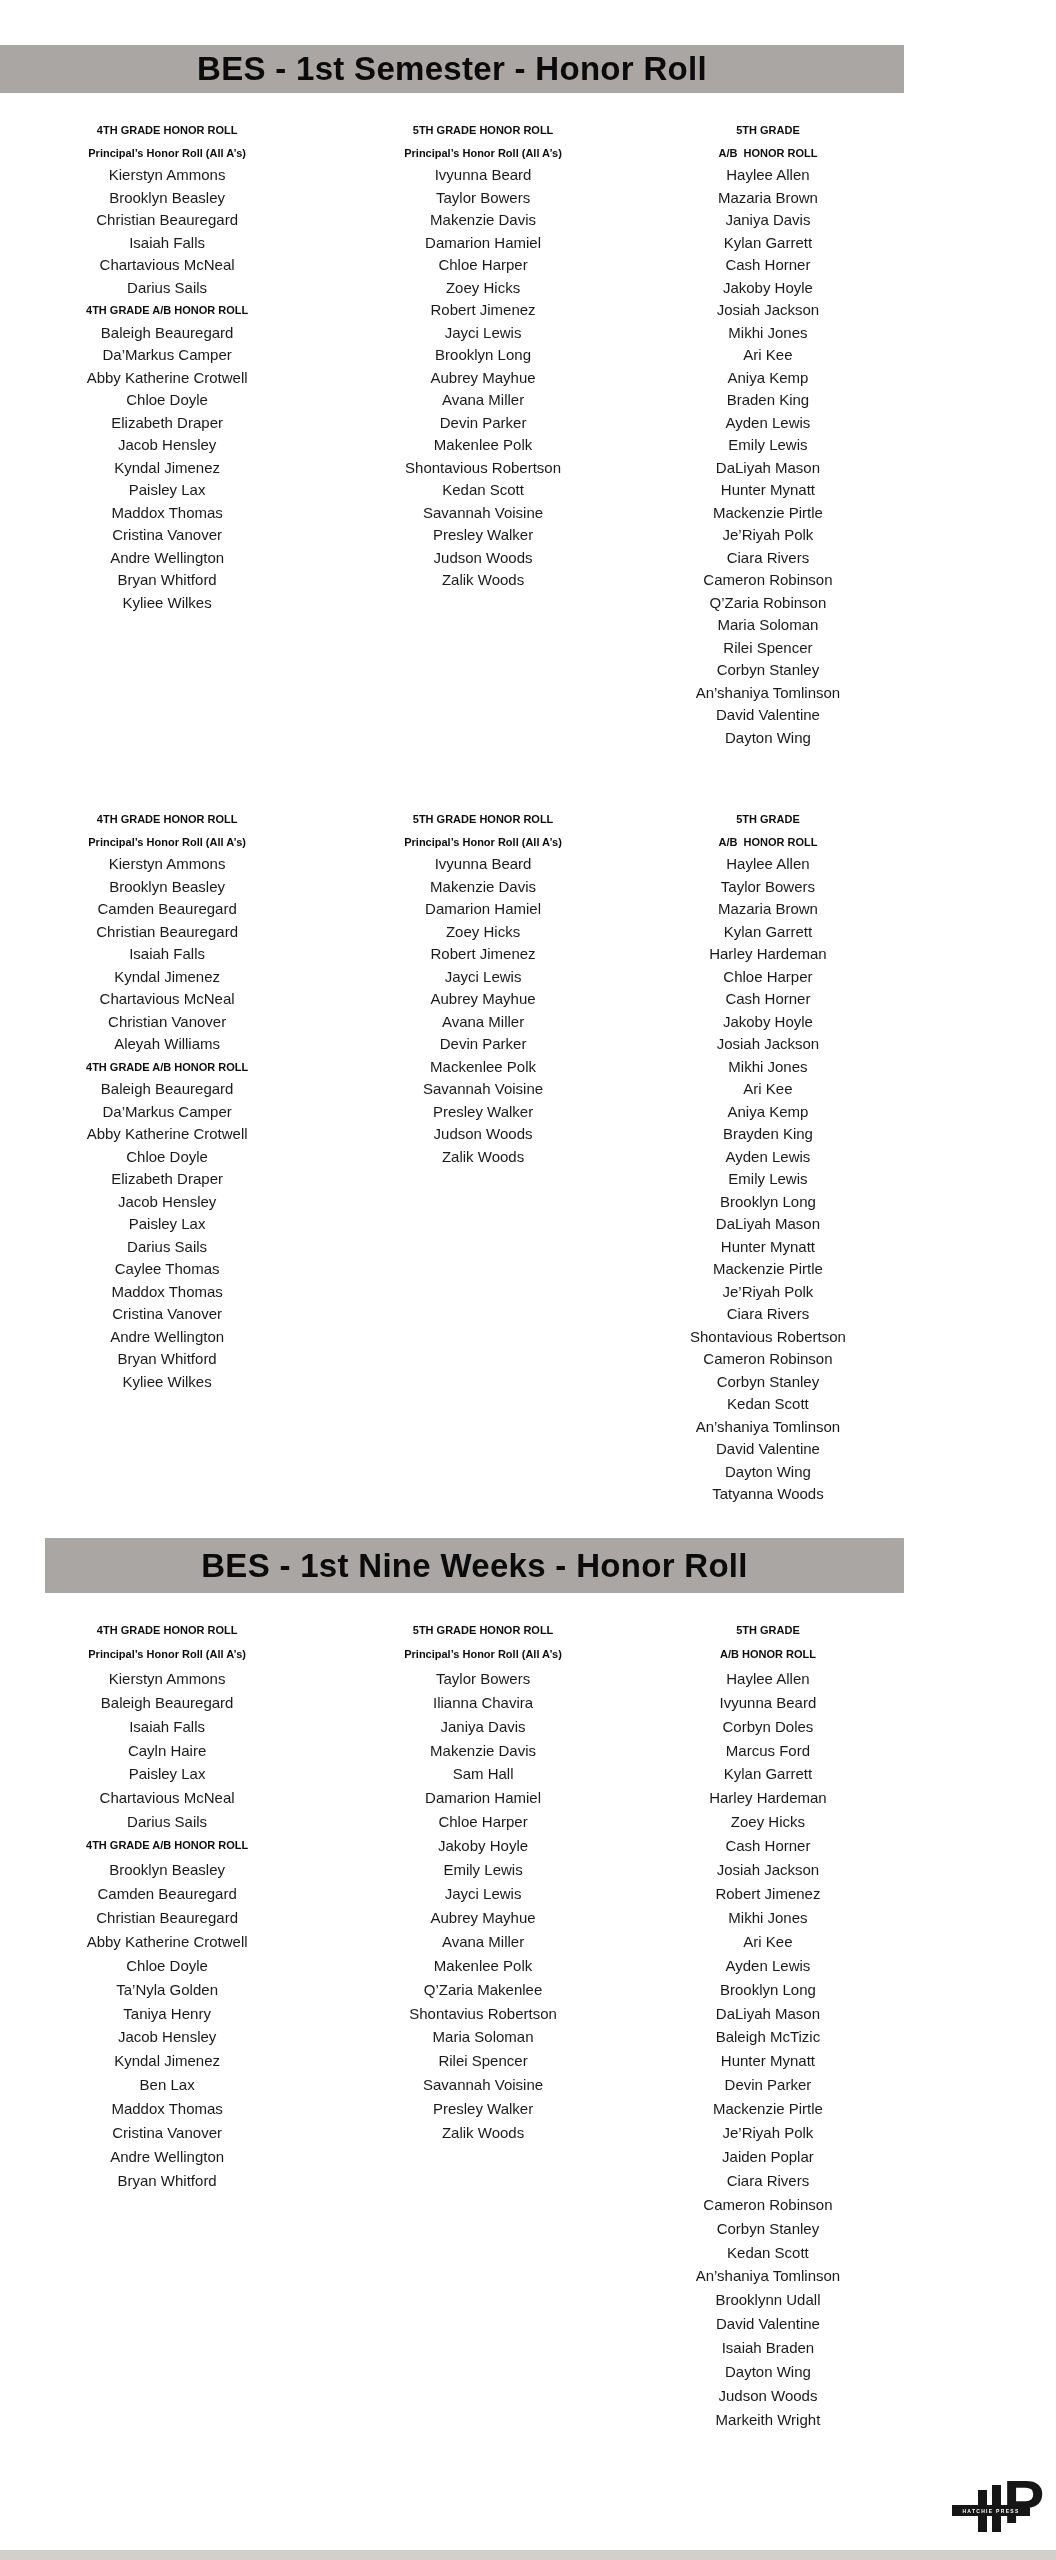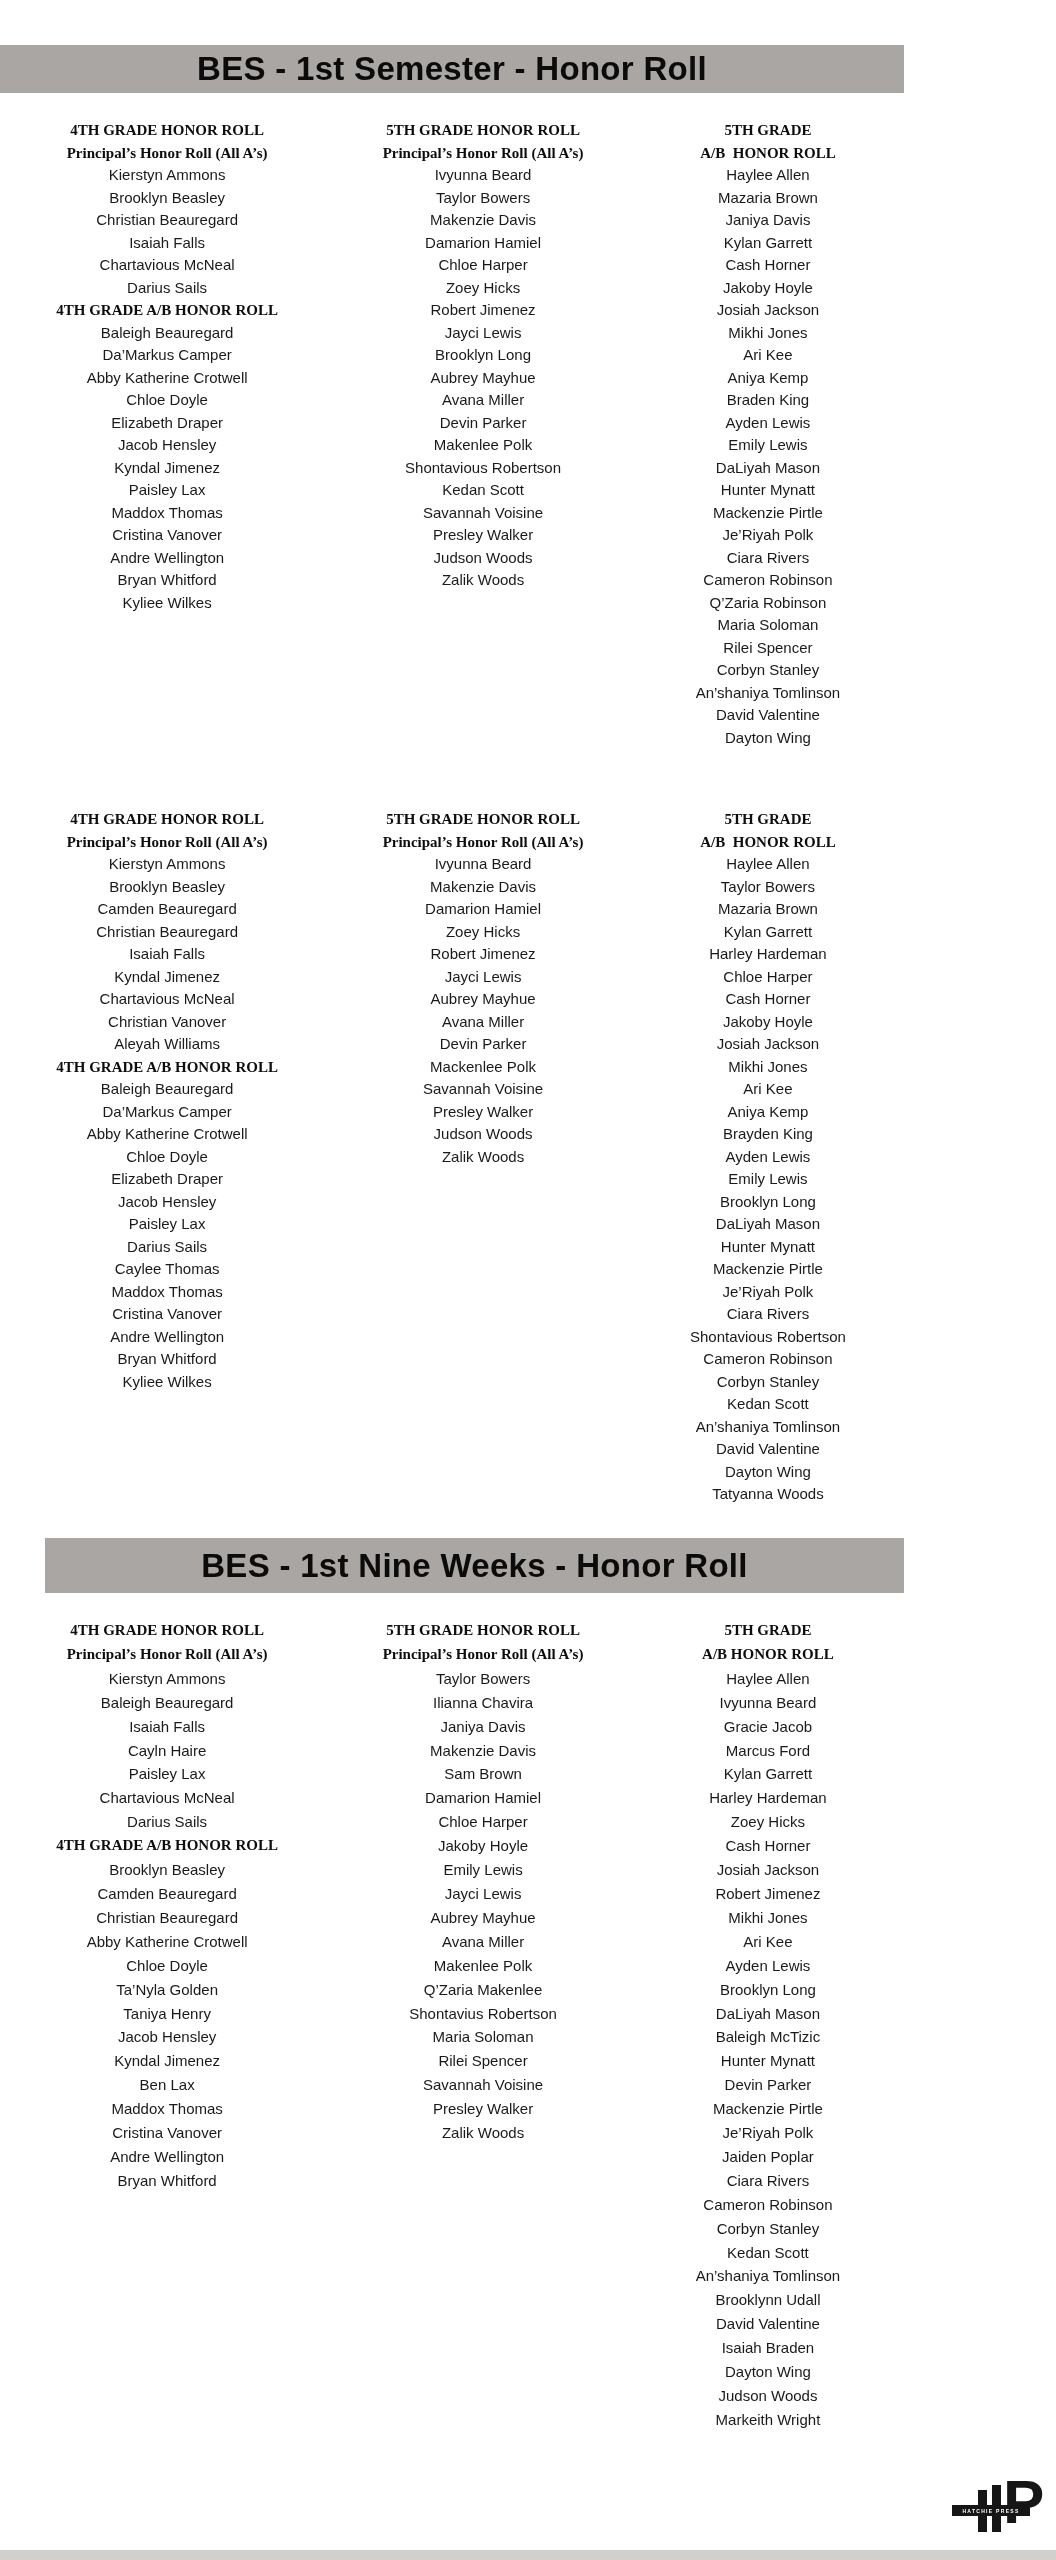--- a/index.html
+++ b/index.html
@@ -37,25 +37,24 @@
   .sec-1 .cols{height:689px;}
   .sec-2 .cols{height:756px;}
   .sec-3 .cols{height:902px;}
   .col{text-align:center;}
   .col-1{width:346px;margin-right:20px;}
   .col-2{width:350px;}
   .col-3{width:320px;}
   .group + .group{}
   .ghead{
     font-weight:bold;
-    font-size:15px;
+    font-size:11px;
     line-height:22.5px;
     white-space:pre-wrap;
     color:#0d0d0d;
-    font-family:Liberation Serif, serif;
   }
   .name{
     font-size:15px;
     line-height:22.5px;
     color:#1a1a1a;
     white-space:nowrap;
   }
   .sec-3 .ghead,.sec-3 .name{line-height:23.9px;}
   
   .logo{position:absolute;left:952px;top:2478px;width:78px;height:58px;}
@@ -302,21 +301,21 @@
             </div>
           </div>
           <div class="col col-2">
             <div class="group">
               <div class="ghead">5TH GRADE HONOR ROLL</div>
               <div class="ghead">Principal’s Honor Roll (All A’s)</div>
               <div class="name">Taylor Bowers</div>
               <div class="name">Ilianna Chavira</div>
               <div class="name">Janiya Davis</div>
               <div class="name">Makenzie Davis</div>
-              <div class="name">Sam Brown</div>
+              <div class="name">Sam Hall</div>
               <div class="name">Damarion Hamiel</div>
               <div class="name">Chloe Harper</div>
               <div class="name">Jakoby Hoyle</div>
               <div class="name">Emily Lewis</div>
               <div class="name">Jayci Lewis</div>
               <div class="name">Aubrey Mayhue</div>
               <div class="name">Avana Miller</div>
               <div class="name">Makenlee Polk</div>
               <div class="name">Q’Zaria Makenlee</div>
               <div class="name">Shontavius Robertson</div>
@@ -326,21 +325,21 @@
               <div class="name">Presley Walker</div>
               <div class="name">Zalik Woods</div>
             </div>
           </div>
           <div class="col col-3">
             <div class="group">
               <div class="ghead">5TH GRADE</div>
               <div class="ghead">A/B HONOR ROLL</div>
               <div class="name">Haylee Allen</div>
               <div class="name">Ivyunna Beard</div>
-              <div class="name">Gracie Jacob</div>
+              <div class="name">Corbyn Doles</div>
               <div class="name">Marcus Ford</div>
               <div class="name">Kylan Garrett</div>
               <div class="name">Harley Hardeman</div>
               <div class="name">Zoey Hicks</div>
               <div class="name">Cash Horner</div>
               <div class="name">Josiah Jackson</div>
               <div class="name">Robert Jimenez</div>
               <div class="name">Mikhi Jones</div>
               <div class="name">Ari Kee</div>
               <div class="name">Ayden Lewis</div>

